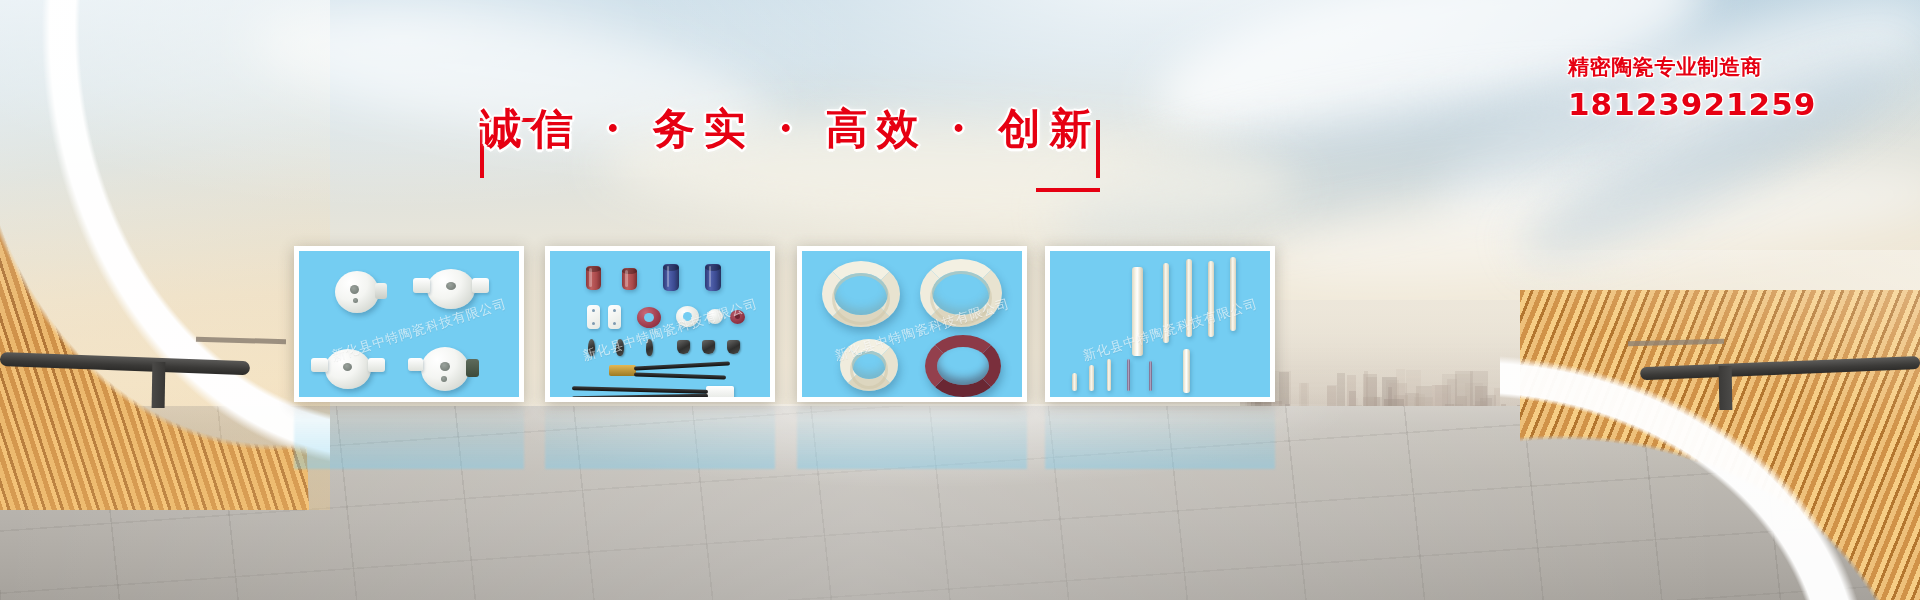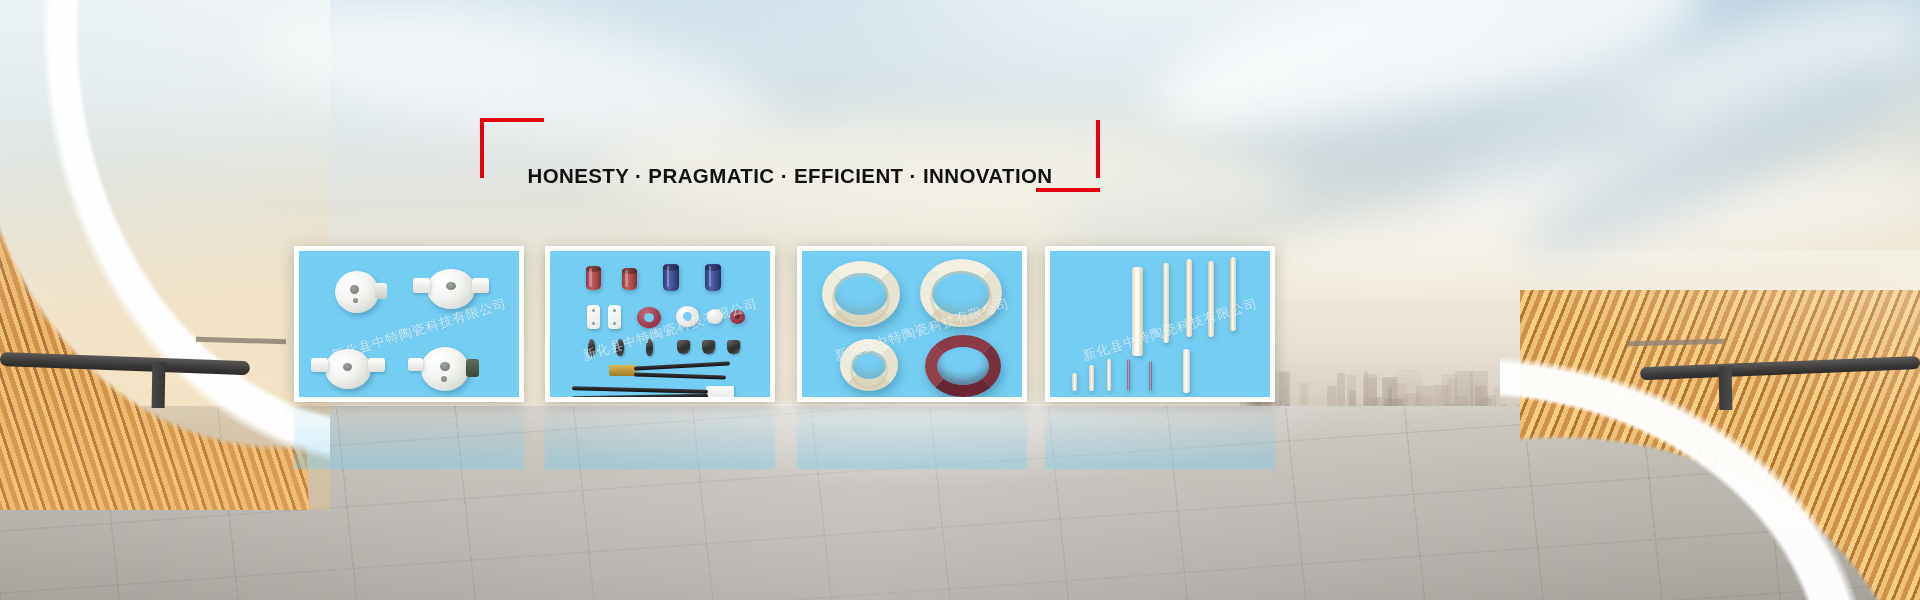--- a/index.html
+++ b/index.html
@@ -593,24 +593,26 @@
   <div class="rail-l-post"></div>
   <div class="rail-r2"></div>
   <div class="rail-r"></div>
   <div class="rail-r-post"></div>
 
   <div class="slogan">
     <span class="bracket bk-tl-h"></span>
     <span class="bracket bk-tl-v"></span>
     <span class="bracket bk-br-h"></span>
     <span class="bracket bk-br-v"></span>
-    <div class="slogan-en">HONESTY · PRAGMATIC · EFFICIENT · INNOVATION</div>
+    <div class="slogan-cn">诚信 · 务实 · 高效 · 创新</div>
   </div>
 
   <div class="contact">
+    <div class="line l1">精密陶瓷专业制造商</div>
+    <div class="line l3">18123921259</div>
   </div>
 
   <div class="panels">
 
     <div class="panel p1">
       <div class="inner">
         <div class="holder" style="left:36px;top:20px;width:44px;height:42px;">
           <span class="hole" style="left:15px;top:14px;width:9px;height:9px;"></span>
           <span class="hole" style="left:18px;top:27px;width:5px;height:5px;"></span>
           <span class="nub" style="left:40px;top:12px;width:12px;height:16px;"></span>

